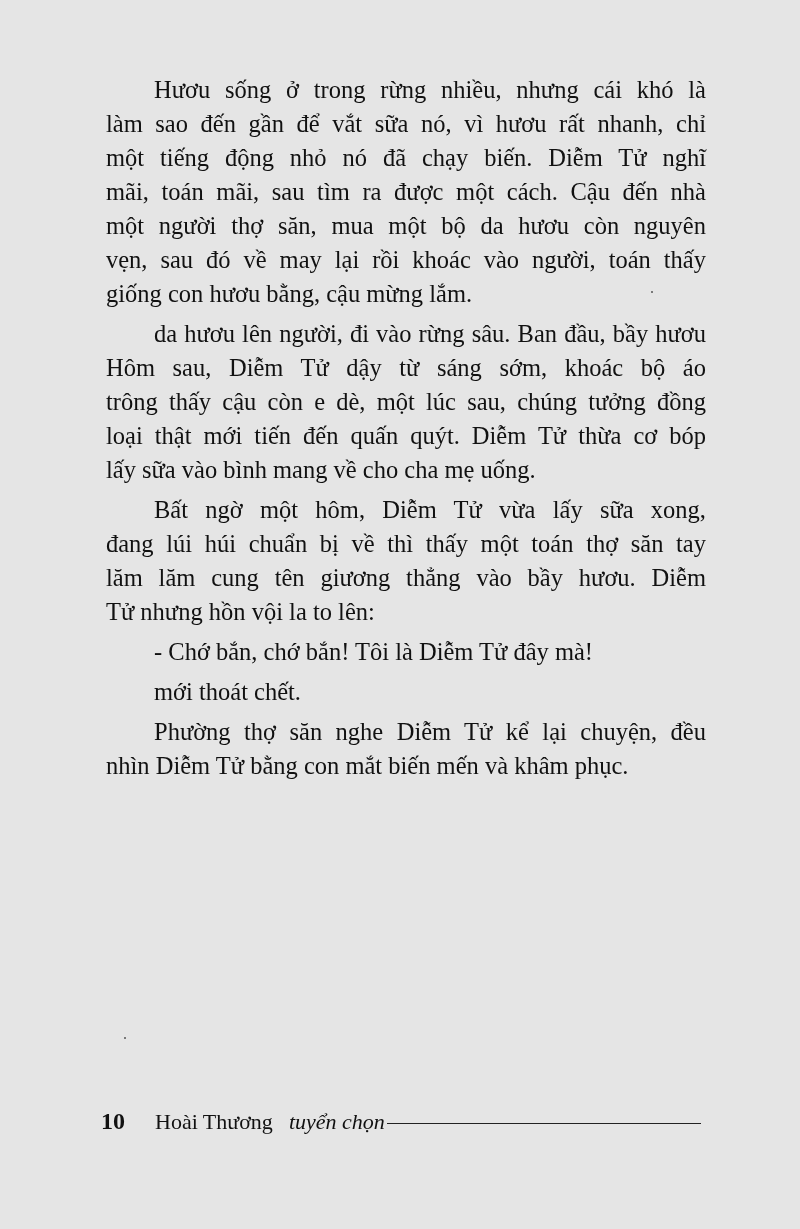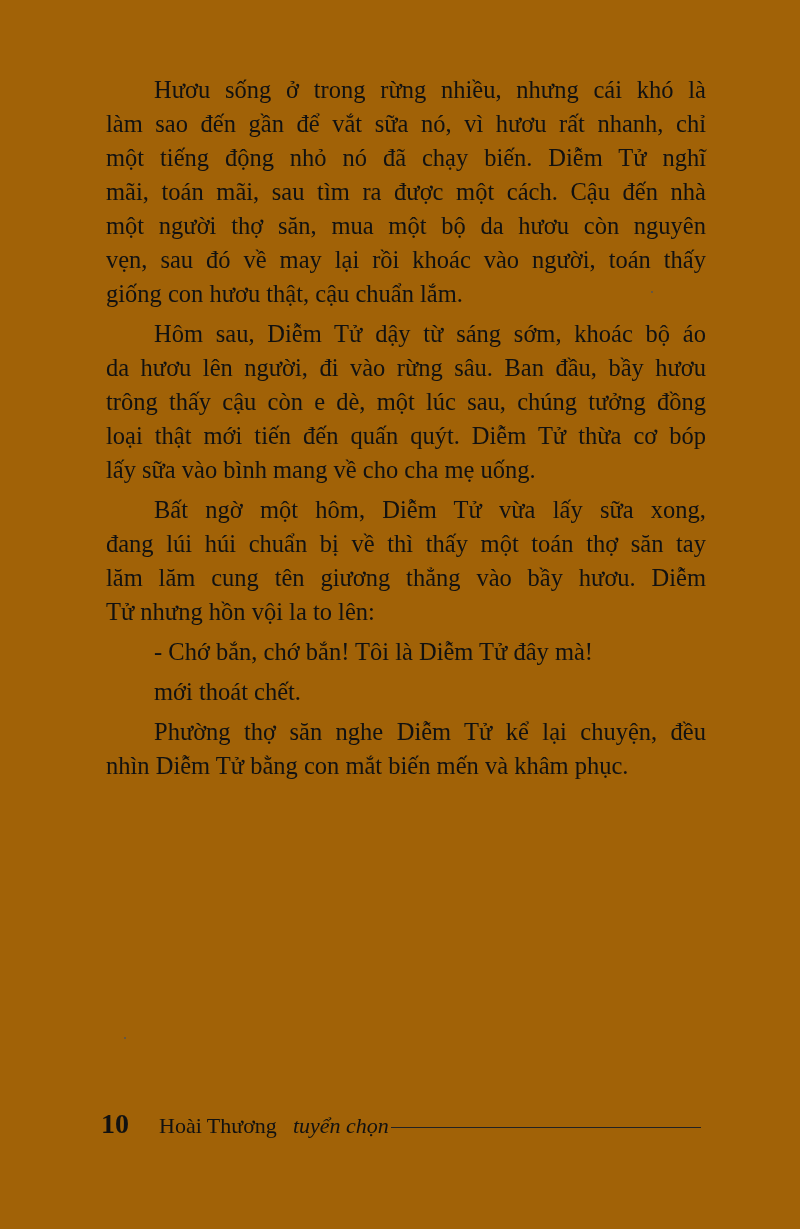--- a/index.html
+++ b/index.html
@@ -1,19 +1,19 @@
 <!DOCTYPE html>
 <html><head>
   <meta charset="utf-8">
   <style>
     html, body { margin: 0; padding: 0; background: #ffffff; }
     body { width: 800px; height: 1229px; position: relative; overflow: hidden; }
     .page {
       position: absolute; left: 0; top: 0; width: 800px; height: 1229px;
-      background: #a16207; color: #111111;
+      background: #e5e5e5; color: #111111;
       font-family: "Liberation Serif", "DejaVu Serif", serif;
     }
     .body-text {
       position: absolute; left: 106px; top: 73px; width: 600px;
       font-size: 24.5px; line-height: 34px;
     }
     .para {
       margin: 0 0 6px 0;
       text-indent: 48px;
       text-align: justify;
@@ -21,43 +21,43 @@
     }
     .line { display: block; white-space: nowrap; }
     .line.just { text-align: justify; text-align-last: justify; white-space: normal; }
     .para .line:first-child { padding-left: 48px; }
     .para { text-indent: 0; }
     .footer {
       position: absolute; left: 101px; top: 1108px; width: 600px; height: 30px;
       display: flex; align-items: baseline;
       font-size: 22px;
     }
-    .page-number { font-weight: bold; font-size: 28px; margin-right: 30px; }
+    .page-number { font-weight: bold; font-size: 24px; margin-right: 30px; }
     .author { white-space: nowrap; }
     .subtitle { font-style: italic; white-space: nowrap; margin-left: 16px; }
     .rule { flex: 1; border-bottom: 1.5px solid #222; margin-left: 2px; transform: translateY(-5px); }
     .speck { position: absolute; width: 2px; height: 2px; background: #555; border-radius: 1px; }
   </style>
 </head>
 <body>
 
 <div class="page">
   <div class="body-text">
     <p class="para">
       <span class="line just">Hươu sống ở trong rừng nhiều, nhưng cái khó là</span>
       <span class="line just">làm sao đến gần để vắt sữa nó, vì hươu rất nhanh, chỉ</span>
       <span class="line just">một tiếng động nhỏ nó đã chạy biến. Diễm Tử nghĩ</span>
       <span class="line just">mãi, toán mãi, sau tìm ra được một cách. Cậu đến nhà</span>
       <span class="line just">một người thợ săn, mua một bộ da hươu còn nguyên</span>
       <span class="line just">vẹn, sau đó về may lại rồi khoác vào người, toán thấy</span>
-      <span class="line">giống con hươu thật, cậu chuẩn lắm.</span>
+      <span class="line">giống con hươu bằng, cậu mừng lắm.</span>
     </p>
     <p class="para">
+      <span class="line just">da hươu lên người, đi vào rừng sâu. Ban đầu, bầy hươu</span>
       <span class="line just">Hôm sau, Diễm Tử dậy từ sáng sớm, khoác bộ áo</span>
-      <span class="line just">da hươu lên người, đi vào rừng sâu. Ban đầu, bầy hươu</span>
       <span class="line just">trông thấy cậu còn e dè, một lúc sau, chúng tưởng đồng</span>
       <span class="line just">loại thật mới tiến đến quấn quýt. Diễm Tử thừa cơ bóp</span>
       <span class="line">lấy sữa vào bình mang về cho cha mẹ uống.</span>
     </p>
     <p class="para">
       <span class="line just">Bất ngờ một hôm, Diễm Tử vừa lấy sữa xong,</span>
       <span class="line just">đang lúi húi chuẩn bị về thì thấy một toán thợ săn tay</span>
       <span class="line just">lăm lăm cung tên giương thẳng vào bầy hươu. Diễm</span>
       <span class="line">Tử nhưng hồn vội la to lên:</span>
     </p>

